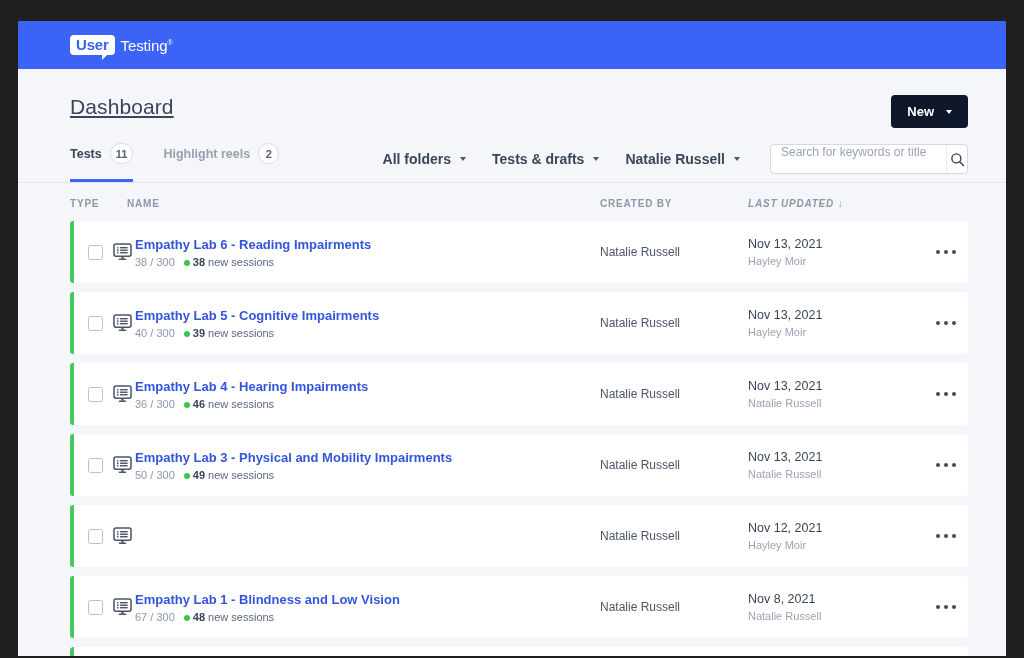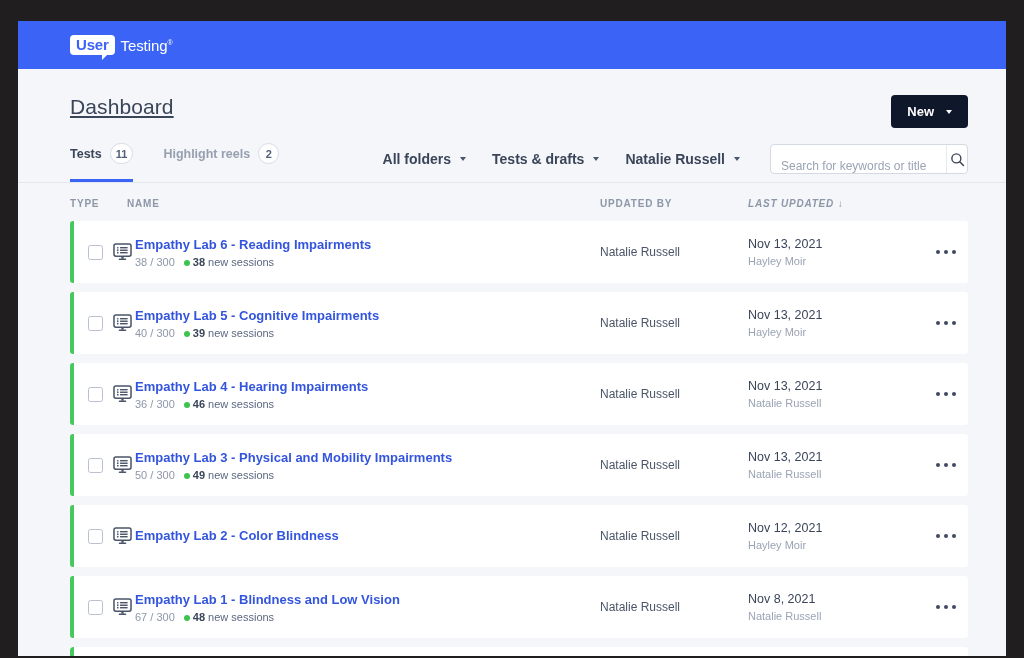--- a/index.html
+++ b/index.html
@@ -196,21 +196,21 @@
     border-top: 4px solid #4a5570;
   }
   .search {
     margin-left: 4px;
     width: 198px;
     height: 30px;
     border: 1px solid #d4d9e3;
     border-radius: 4px;
     background: #ffffff;
     display: flex;
-    align-items: flex-end;
+    align-items: flex-start;
   }
   .search input {
     flex: 1;
     border: none;
     outline: none;
     background: transparent;
     font-size: 12px;
     color: #3a4559;
     padding: 0 10px;
     font-family: inherit;
@@ -394,21 +394,21 @@
           </button>
         </div>
       </div>
     </div>
 
     <div class="list-wrap">
 
       <div class="col-head">
         <div class="c-type">TYPE</div>
         <div class="c-name">NAME</div>
-        <div class="c-by">UPDATED BY</div>
+        <div class="c-by">CREATED BY</div>
         <div class="c-upd"><span>LAST UPDATED</span> <span>↓</span></div>
         <div class="c-menu"></div>
       </div>
 
       <div id="rows-container">
   <div class="row">
     <div class="cell-type">
       <div class="chk"></div>
       <svg class="mon-icon" width="19" height="18" viewBox="0 0 20 19">
         <rect x="1" y="1" width="18" height="13" rx="2" fill="none" stroke="#4a5568" stroke-width="1.6"></rect>
@@ -585,21 +585,20 @@
         <circle cx="5" cy="10.2" r="0.9" fill="#4a5568"></circle>
         <rect x="7.4" y="4.2" width="8" height="1.5" fill="#4a5568"></rect>
         <rect x="7.4" y="6.9" width="8" height="1.5" fill="#4a5568"></rect>
         <rect x="7.4" y="9.5" width="8" height="1.5" fill="#4a5568"></rect>
         <rect x="8.8" y="14" width="2.4" height="2.6" fill="#4a5568"></rect>
         <rect x="6" y="16.4" width="8" height="1.6" rx="0.8" fill="#4a5568"></rect>
       </svg>
     </div>
 
     <div class="cell-name">
-      <a class="test-link">Empathy Lab 2 - Color Blindness</a>
     </div>
 
     <div class="cell-by">Natalie Russell</div>
 
     <div class="cell-upd">
       <div class="upd-date">Nov 12, 2021</div>
       <div class="upd-who">Hayley Moir</div>
     </div>
 
     <div class="cell-menu">

